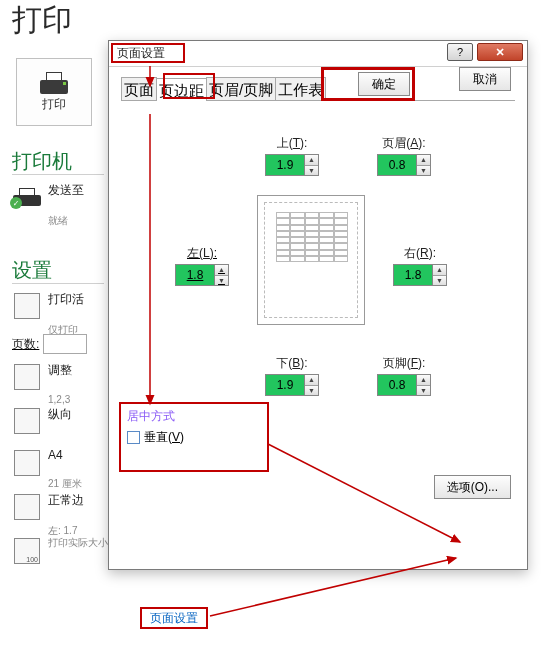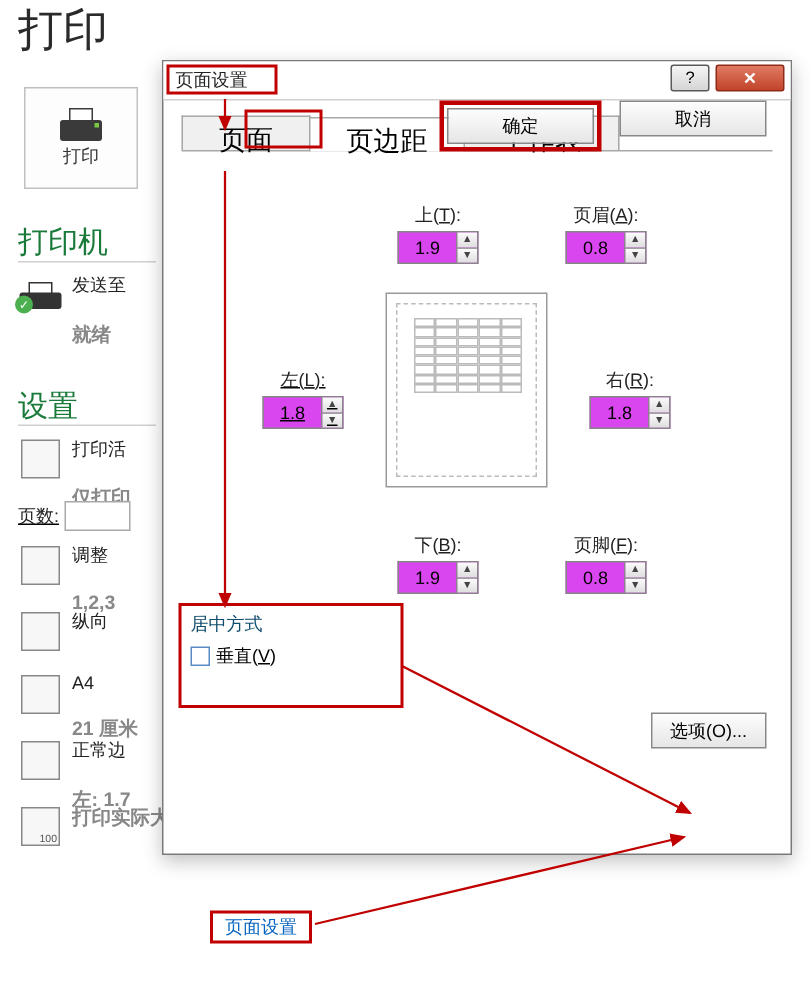--- a/index.html
+++ b/index.html
@@ -14,70 +14,70 @@
   .printer-glyph .led { position:absolute; right:2px; top:10px; width:3px; height:3px; background:#7ac943; }
   .print-btn-label { font-size:12px; color:#333; }
 
   .section-head { position: absolute; left: 12px; font-size: 20px; color: #1a7a3a; font-weight: 300; }
   .sep { position: absolute; left: 12px; width: 92px; height: 1px; background: #d0d0d0; }
 
   .opt-row { position: absolute; left: 12px; width: 92px; display:flex; align-items:flex-start; gap:6px; }
   .opt-ic { width: 30px; height: 30px; flex:none; display:flex; align-items:center; justify-content:center; }
   .opt-txt { display:flex; flex-direction:column; gap:15px; overflow:hidden; white-space:nowrap; }
   .opt-main { font-size: 12px; color:#222; }
-  .opt-sub { font-size: 13px; color: #888; font-weight: bold; }
+  .opt-sub { font-size: 10px; color: #888; }
 
   .copies-row { position:absolute; left:12px; top:245px; display:flex; align-items:center; gap:4px; }
   .copies-label { font-size:12px; color:#222; }
   .copies-input { width: 44px; height:20px; border:1px solid #a8a8a8; background:#fff; font-size:12px; padding-left:4px; }
 
   .link-box { position: absolute; left: 140px; top: 607px; width: 68px; height: 22px; border: 2px solid #c00000; display:flex; align-items:center; justify-content:center; }
   .link-text { font-size: 12px; color: #0563c1; }
 
   
   .dlg { position: absolute; left: 108px; top: 40px; width: 420px; height: 530px; background: #fff; border: 1px solid #7a7a7a; box-shadow: 0 4px 12px rgba(0,0,0,.25); }
   .dlg-titlebar { height: 26px; background: #fff; border-bottom: 1px solid #d0d0d0; display:flex; align-items:center; padding-left:8px; position:relative; }
   .dlg-title-hl { position:absolute; left:2px; top:2px; width:74px; height:20px; border:2px solid #c00000; display:flex; align-items:center; padding-left:4px; }
   .dlg-title-txt { font-size: 12px; color:#222; }
   .dlg-ctrls { position:absolute; right:4px; top:2px; display:flex; gap:4px; }
   .ctrl { width: 26px; height: 18px; border:1px solid #5a5a5a; background:linear-gradient(#f5f5f5,#d5d5d5); font-size:11px; display:flex; align-items:center; justify-content:center; border-radius:2px; }
   .ctrl.close { width: 46px; background: linear-gradient(#e07a63,#c1442a); border-color:#8e2a18; color:#fff; font-weight:bold; }
 
   .dlg-body { position:relative; padding: 10px 12px; }
 
   .tabs { display:flex; border-bottom: 1px solid #a8a8a8; height: 24px; }
-  .tab { font-size:18px; padding: 3px 24px; border:1px solid #a8a8a8; border-bottom:none; background:#f0f0f0; margin-right:-1px; cursor:default; }
+  .tab { font-size:15px; padding: 3px 2px; border:1px solid #a8a8a8; border-bottom:none; background:#f0f0f0; margin-right:-1px; cursor:default; }
   .tab.active { background:#fff; position:relative; top:1px; }
   .tab-box { position:absolute; left:54px; top:6px; width:52px; height:26px; border:2px solid #c00000; pointer-events:none; }
 
   .field { position:absolute; text-align:center; }
   .field-label { font-size:12px; color:#222; }
   .field-label u { text-decoration: underline; }
-  .spinner { margin-top:2px; display:flex; border:1px solid #868686; width:54px; height:22px; background:#d946ef; }
+  .spinner { margin-top:2px; display:flex; border:1px solid #868686; width:54px; height:22px; background:#22c55e; }
   .spinner input { border:none; width: 38px; text-align:center; font-size:12px; background:transparent; outline:none; }
   .spin-btns { width:16px; display:flex; flex-direction:column; border-left:1px solid #868686; }
   .spin-up, .spin-down { flex:1; background:linear-gradient(#fbfbfb,#dedede); font-size:7px; display:flex; align-items:center; justify-content:center; color:#444; }
   .spin-up { border-bottom:1px solid #a0a0a0; }
 
   .preview { position:absolute; left: 148px; top: 128px; width: 108px; height: 130px; border:1px solid #999; background:#fff; }
   .preview::before { content:""; position:absolute; left:6px; right:6px; top:6px; bottom:6px; border:1px dashed #bbb; }
   .pv-grid { position:absolute; left:18px; top:16px; width:72px; height:50px; display:grid; grid-template-columns:repeat(5,1fr); grid-template-rows:repeat(8,1fr); }
   .pv-grid div { border:0.5px solid #bbb; }
 
   .center-group { position:absolute; left:10px; top: 335px; width: 150px; height: 70px; border:2px solid #c00000; padding: 4px 6px; }
-  .center-title { font-size: 12px; color:#0c4a6e; }
+  .center-title { font-size: 12px; color:#8b5cf6; }
   .chk-row { display:flex; align-items:center; gap:4px; font-size:12px; margin-top:4px; }
   .chk { width:13px; height:13px; border:1px solid #5a8ac6; background:#fff; display:flex; align-items:center; justify-content:center; font-size:10px; color:#1350a0; }
   .chk.checked::after { content:"✓"; }
   .chk-row u { text-decoration: underline; }
 
   .opt-btn { position:absolute; right: 16px; top: 408px; height: 24px; padding: 0 12px; font-size:12px; border:1px solid #888; background: linear-gradient(#fdfdfd,#e6e6e6); }
 
   .dlg-btns { position:absolute; right: 16px; bottom: 10px; display:flex; gap: 12px; }
-  .dlg-btn { width: 98px; height: 24px; border:1px solid #888; background: linear-gradient(#fdfdfd,#e6e6e6); font-size:12px; }
+  .dlg-btn { width: 52px; height: 24px; border:1px solid #888; background: linear-gradient(#fdfdfd,#e6e6e6); font-size:12px;margin-left:32px; }
   .ok-wrap { border: 3px solid #c00000; padding:2px; }
 
   
   svg.arrows { position:absolute; left:0; top:0; width:541px; height:667px; pointer-events:none; }
 
   
   .ic-outline { width:26px; height:26px; border:1px solid #888; background:#f7f7f7; }
   .ic-printer { width:28px; height:18px; position:relative; }
   .ic-printer .b{position:absolute;bottom:0;width:100%;height:11px;background:#333;border-radius:2px;}
   .ic-printer .p{position:absolute;top:0;left:6px;width:16px;height:9px;background:#fff;border:1px solid #333;}
@@ -193,20 +193,21 @@
     <div class="dlg-ctrls">
       <div class="ctrl">?</div>
       <div class="ctrl close">✕</div>
     </div>
   </div>
 
   <div class="dlg-body">
     <div class="tabs">
       <div class="tab">页面</div>
       <div class="tab active">页边距</div>
+      <div class="tab">页眉/页脚</div>
       <div class="tab">工作表</div>
     </div>
     <div class="tab-box"></div>
 
     <div class="field" style="left:156px; top:68px;">
       <div class="field-label"><span>上(</span><u>T</u><span>):</span></div>
       <div class="spinner">
         <input value="1.9" style="">
         <div class="spin-btns">
             <div class="spin-up">▲</div>

